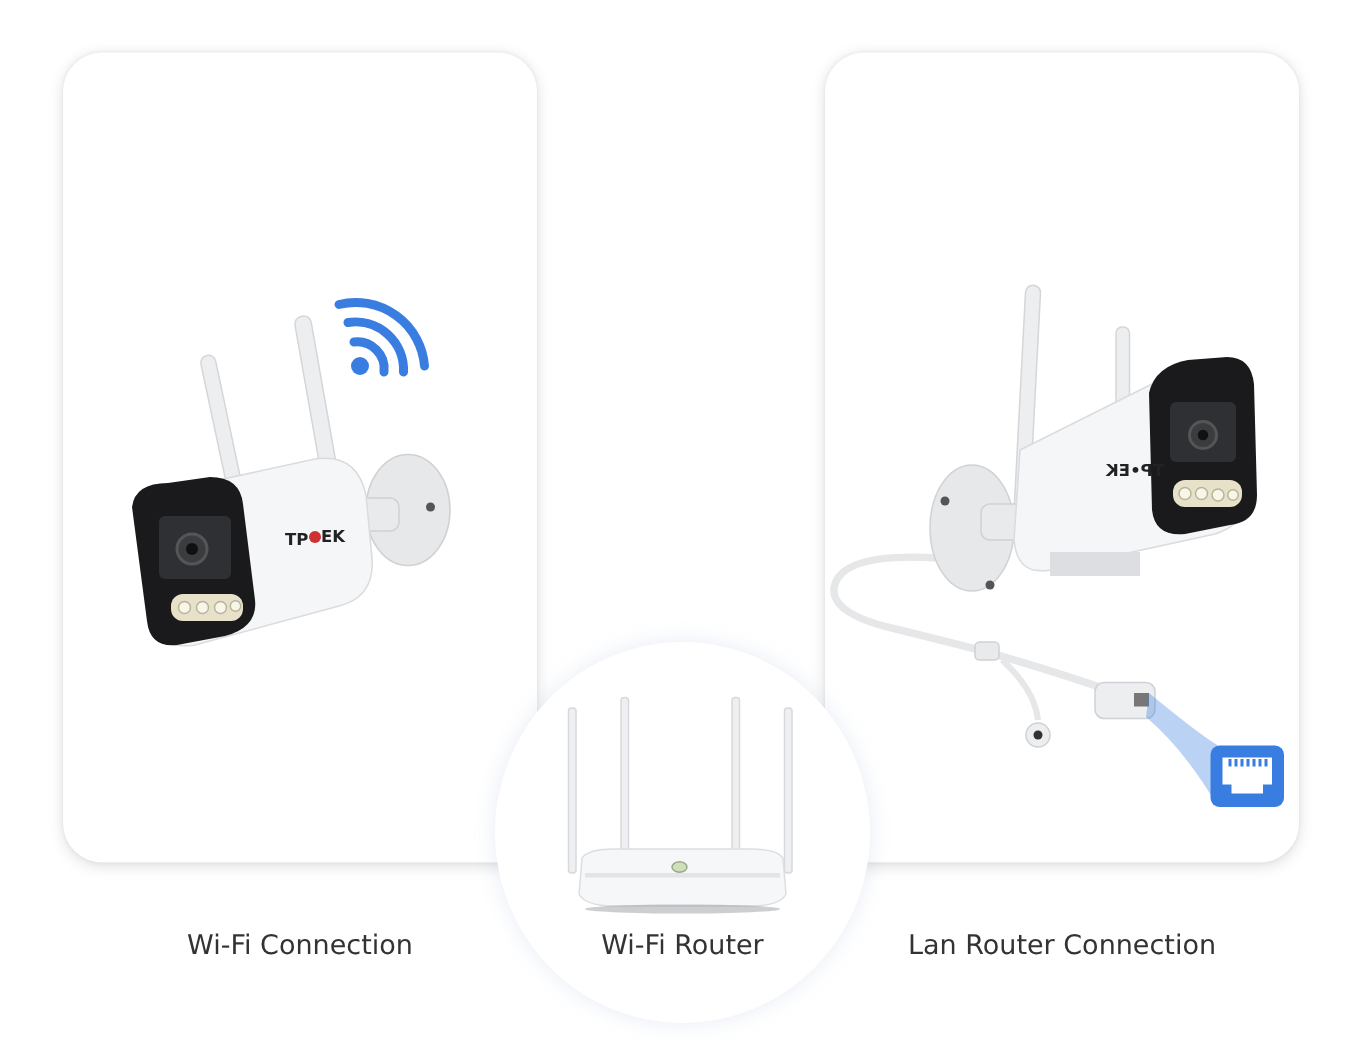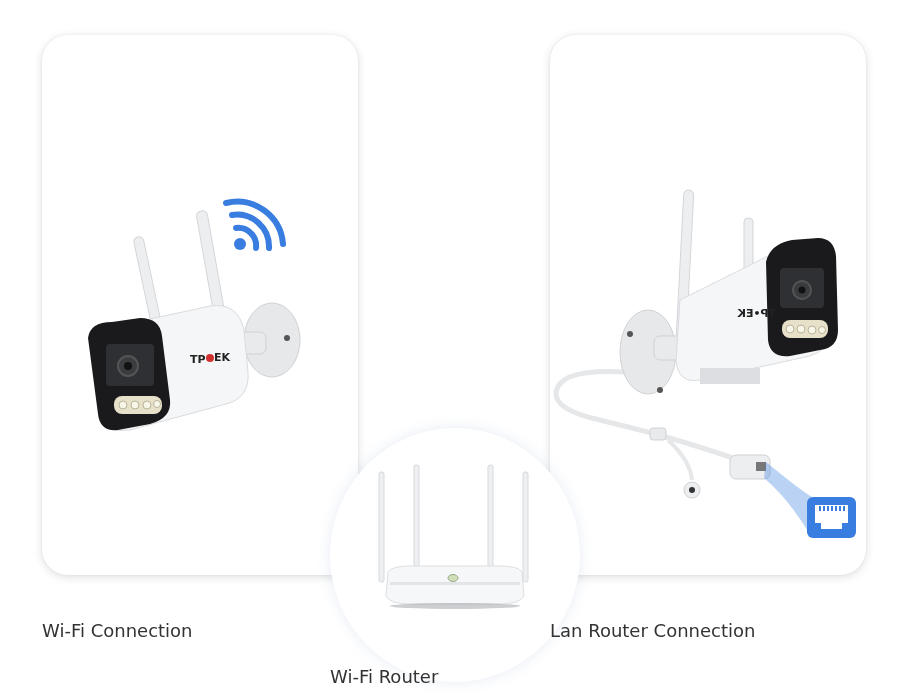--- a/index.html
+++ b/index.html
@@ -1,24 +1,24 @@
 <!DOCTYPE html>
 <html><head>
 <meta charset="utf-8">
 <style>
   html, body { margin:0; padding:0; }
   body { width:909px; height:700px; background:#ffffff; position:relative; overflow:hidden; font-family:"DejaVu Sans", sans-serif; }
   .card { position:absolute; background:#fff; border-radius:26px; box-shadow:0 2px 10px rgba(0,0,0,0.13), 0 0 3px rgba(0,0,0,0.06); }
   #card-left { left:42px; top:35px; width:316px; height:540px; }
   #card-right { left:550px; top:35px; width:316px; height:540px; }
   .router-circle { position:absolute; left:330px; top:428px; width:250px; height:254px; border-radius:50%; background:#fff; box-shadow:0 0 14px rgba(120,150,200,0.18); }
-  .label { position:absolute; font-size:18px; color:#333; text-align:left; white-space:nowrap; }
+  .label { position:absolute; font-size:18px; color:#333; text-align:center; white-space:nowrap; }
   #label-left { left:42px; width:316px; top:620px; }
   #label-right { left:550px; width:316px; top:620px; }
-  #label-center { left:330px; width:250px; top:620px;margin-top:46px; }
+  #label-center { left:330px; width:250px; top:620px; }
   svg { position:absolute; overflow:visible; }
 </style>
 </head>
 <body>
 
 <div class="card" id="card-left"></div>
 <div class="card" id="card-right"></div>
 
 <svg style="left:0;top:0" width="909" height="700">
 

